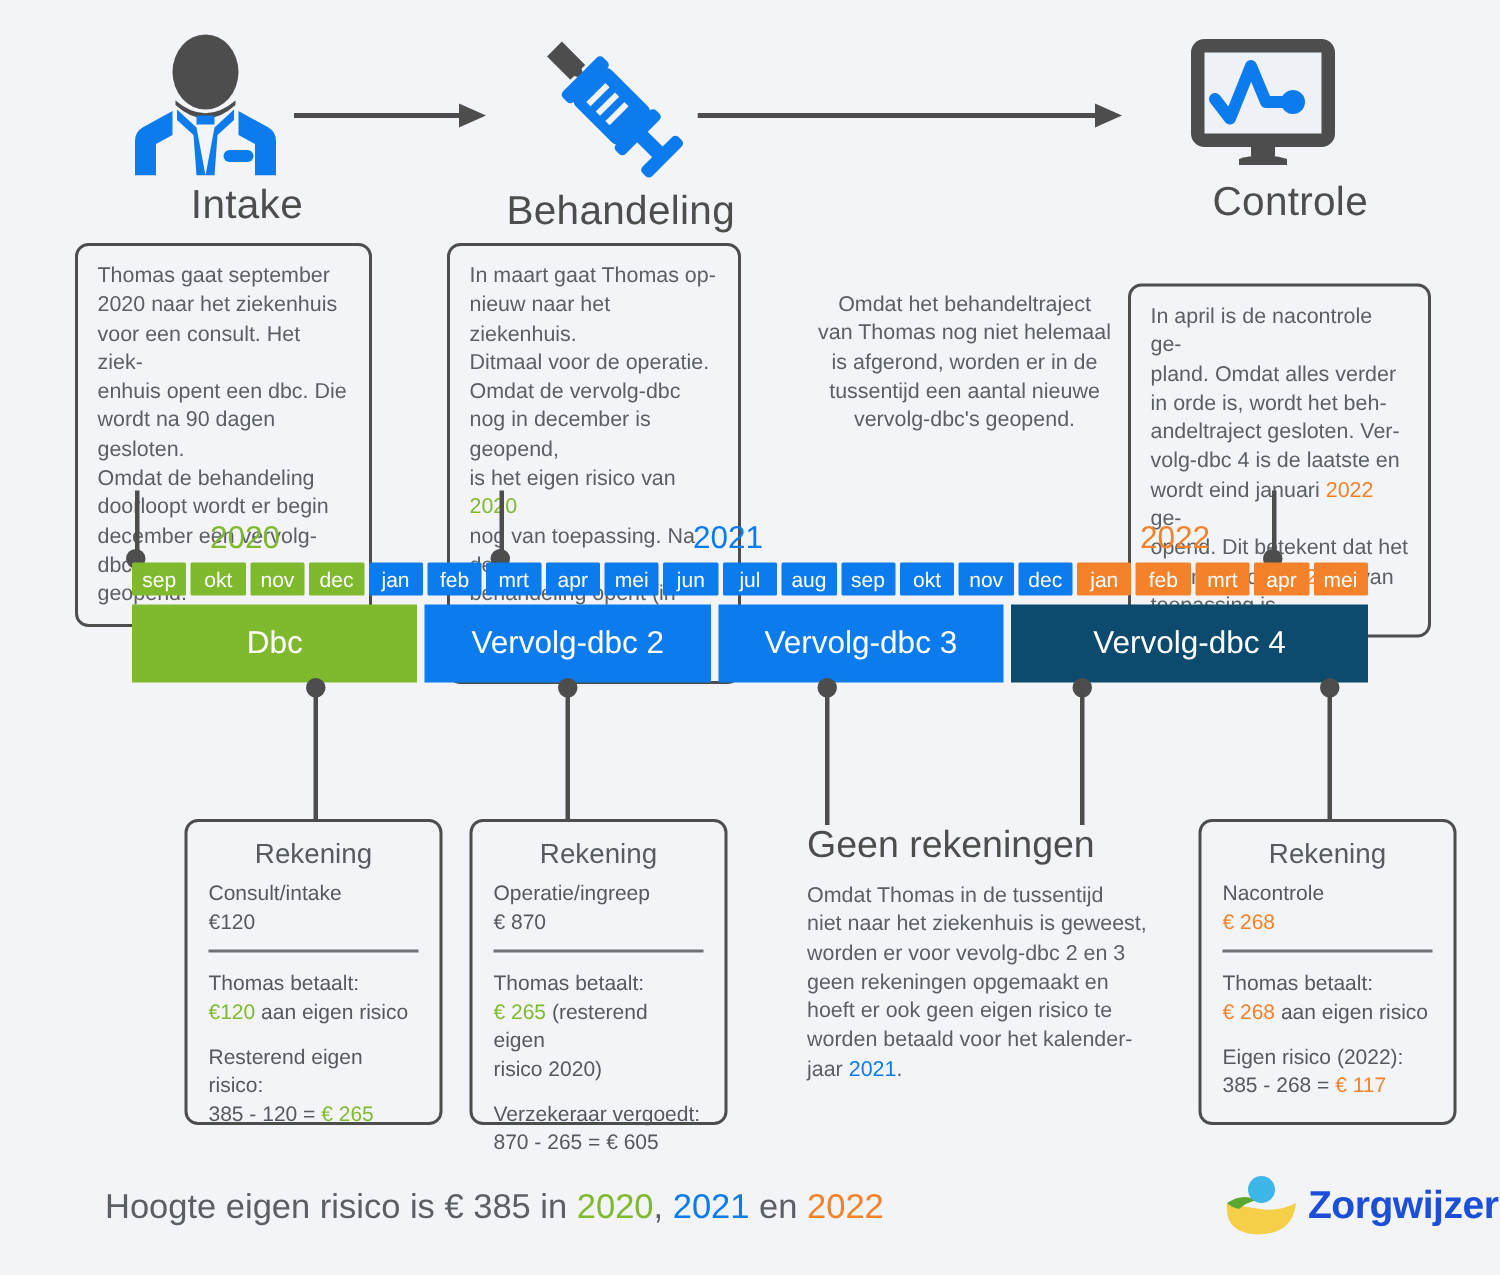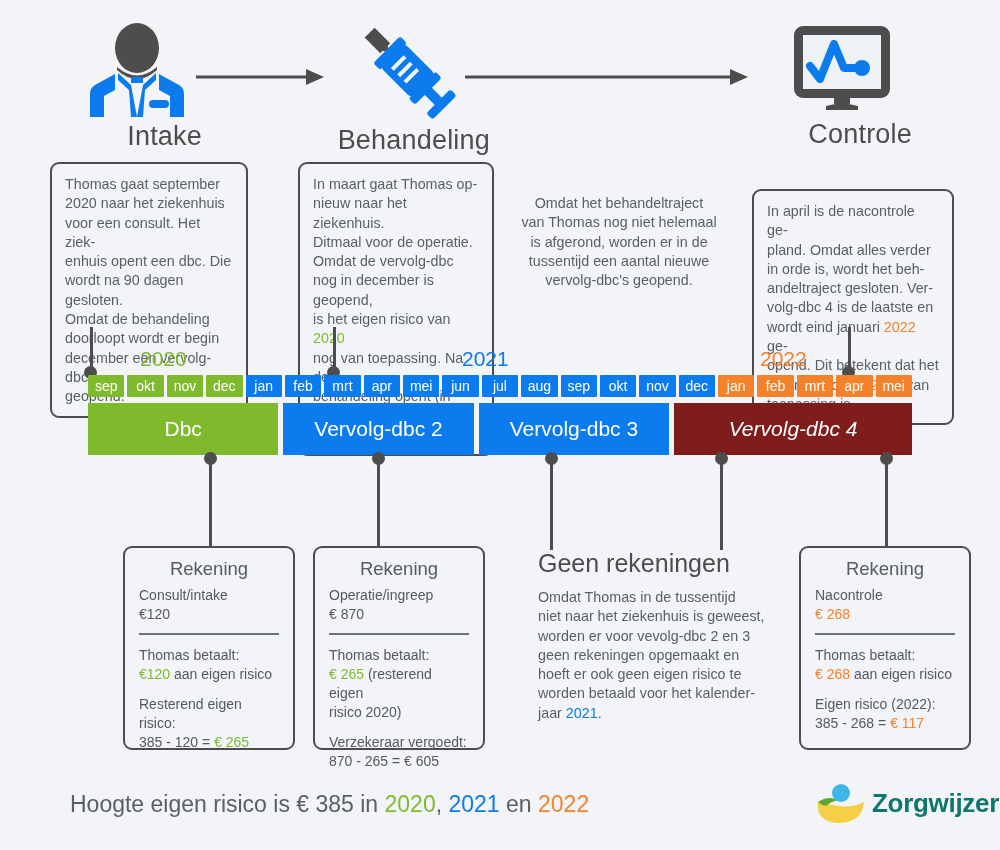--- a/index.html
+++ b/index.html
@@ -107,21 +107,21 @@
   .footer-text {
     position:absolute; left:70px; top:791px;
     font-size:23px; color:#5a5f66; white-space:nowrap;
   }
   .footer-text .y20 { color:#7fba2e; }
   .footer-text .y21 { color:#0b7bee; }
   .footer-text .y22 { color:#f3822b; }
   .logo { position:absolute; left:812px; top:782px; }
   .logo-word {
     position:absolute; left:60px; top:6px;
-    font-size:26px; font-weight:bold; color:#0f766e; letter-spacing:-0.3px;
+    font-size:26px; font-weight:bold; color:#1d4ed8; letter-spacing:-0.3px;
   }
 </style>
 </head>
 <body>
 
 <div class="stage">
 
   <div class="icon-wrap" style="left:72px; top:22px; width:130px;">
     <svg width="100" height="95" viewBox="0 0 100 95">
       <ellipse cx="50" cy="26" rx="22" ry="25" fill="#4d4d4d"></ellipse>
@@ -175,21 +175,21 @@
   </svg>
 
   <div class="callout" style="left:50px; top:162px; width:198px;">
     <div>Thomas gaat september<br>2020 naar het ziekenhuis<br>voor een consult. Het ziek-<br>enhuis opent een dbc. Die<br>wordt na 90 dagen gesloten.<br>Omdat de behandeling<br>doorloopt wordt er begin<br>december een vervolg-dbc<br>geopend.</div>
   </div>
 
   <div class="callout" style="left:298px; top:162px; width:196px;">
     <div>In maart gaat Thomas op-<br>nieuw naar het ziekenhuis.<br>Ditmaal voor de operatie.<br>Omdat de vervolg-dbc<br>nog in december is geopend,<br>is het eigen risico van <span class="hl-green">2020</span><br>nog van toepassing. Na de<br>behandeling opent (in april)<br>een nieuwe vervolg-dbc.</div>
   </div>
 
-  <div class="plain-note" style="left:504px; top:194px; width:230px;">
+  <div class="plain-note" style="left:528px; top:194px; width:230px;">
     <div>Omdat het behandeltraject<br>van Thomas nog niet helemaal<br>is afgerond, worden er in de<br>tussentijd een aantal nieuwe<br>vervolg-dbc's geopend.</div>
   </div>
 
   <div class="callout" style="left:752px; top:162px; width:202px;margin-top:27px;">
     <div>In april is de nacontrole ge-<br>pland. Omdat alles verder<br>in orde is, wordt het beh-<br>andeltraject gesloten. Ver-<br>volg-dbc 4 is de laatste en<br>wordt eind januari <span class="hl-orange">2022</span> ge-<br>opend. Dit betekent dat het<br>eigen risico van <span class="hl-orange">2022</span> van<br>toepassing is.</div>
   </div>
 
   <div class="stem" style="left:90px; top:327px; height:45px;"></div>
   <div class="dot" style="left:84px; top:366px;"></div>
 
@@ -224,21 +224,21 @@
         <div class="month" style="background: rgb(243, 130, 43);">jan</div>
         <div class="month" style="background: rgb(243, 130, 43);">feb</div>
         <div class="month" style="background: rgb(243, 130, 43);">mrt</div>
         <div class="month" style="background: rgb(243, 130, 43);">apr</div>
         <div class="month" style="background: rgb(243, 130, 43);">mei</div>
       </div>
     <div class="bars" id="bar-row">
         <div class="bar" style="background: rgb(127, 186, 46); flex: 4 1 0px;">Dbc</div>
         <div class="bar" style="background: rgb(11, 123, 238); flex: 4 1 0px;">Vervolg-dbc 2</div>
         <div class="bar" style="background: rgb(11, 123, 238); flex: 4 1 0px;">Vervolg-dbc 3</div>
-        <div class="bar" style="background: #7f1d1d; flex: 5 1 0px; font-style: italic;">Vervolg-dbc 4</div>
+        <div class="bar" style="background: #0c4a6e; flex: 5 1 0px;">Vervolg-dbc 4</div>
       </div>
   </div>
 
   <div class="dot" style="left:204px; top:452px;"></div>
   <div class="stem" style="left:209px; top:458px; height:92px;"></div>
 
   <div class="dot" style="left:372px; top:452px;"></div>
   <div class="stem" style="left:377px; top:458px; height:92px;"></div>
 
   <div class="dot" style="left:545px; top:452px;"></div>

